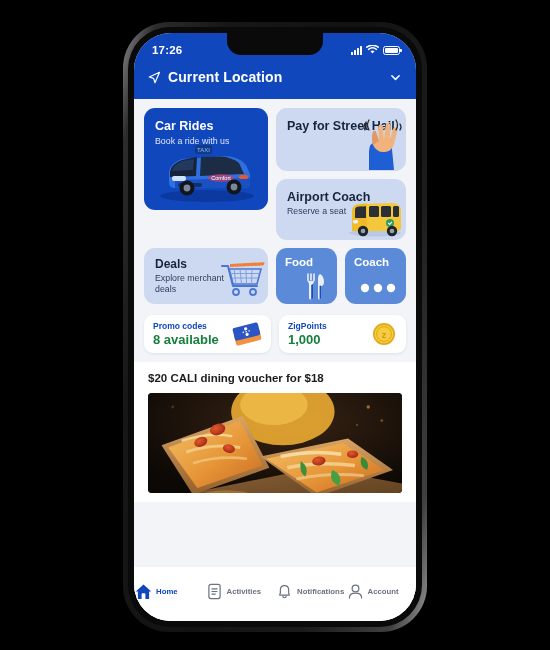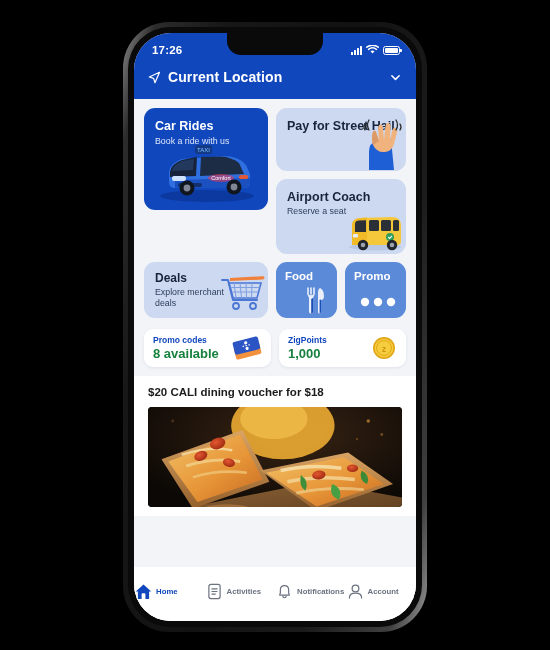--- a/index.html
+++ b/index.html
@@ -115,21 +115,21 @@
     padding: 11px 0 0 11px;
     flex: none;
   }
   .tile-car .t-title { color:#fff; font-size: 12.5px; font-weight: 700; }
   .tile-car .t-sub { color:#dde6fa; font-size: 8.8px; margin-top: 3px; }
 
   .col-right { display: flex; flex-direction: column; gap: 8px; flex: 1; }
   .tile-light { background: #ccd9f0; }
   .tile-hail { height: 63px; padding: 11px 0 0 11px; }
   .tile-hail .t-title { color:#16243d; font-size: 12.5px; font-weight: 700; line-height: 1.25; }
-  .tile-coach { height: 75px; padding: 11px 0 0 11px; }
+  .tile-coach { height: 61px; padding: 11px 0 0 11px; }
   .tile-coach .t-title { color:#16243d; font-size: 12.5px; font-weight: 700; }
   .tile-coach .t-sub { color:#2c3d5c; font-size: 8.8px; margin-top: 2px; }
 
   .grid-bottom { display: flex; gap: 8px; margin-top: 8px; }
   .tile-deals {
     background: #ccd9f0;
     width: 124px; height: 56px;
     padding: 9px 0 0 11px; flex: none;
   }
   .tile-deals .t-title { color:#16243d; font-size: 12px; font-weight: 700; }
@@ -304,21 +304,21 @@
         <svg width="26" height="30" viewBox="0 0 26 30" style="position:absolute;right:9px;bottom:3px">
           <path d="M6 3 L6 9 M9 3 L9 9 M12 3 L12 9" stroke="#e9eef8" stroke-width="1.6" stroke-linecap="round"></path>
           <path d="M5 8.5 Q9 12 13 8.5 L11 13 L11 27 Q11 28.5 9 28.5 Q7 28.5 7 27 L7 13 Z" fill="#e9eef8"></path>
           <path d="M9.2 14 L11 13 L11 27 Q11 28.5 9.2 28.5 Z" fill="#1b4fb5"></path>
           <path d="M18 3 Q22 5 22 11 Q22 15 19 15 L19 27 Q19 28.5 17.5 28.5 Q16 28.5 16 27 L16 8 Q16 4 18 3 Z" fill="#e9eef8"></path>
           <path d="M18.5 14.6 L19 15 L19 27 Q19 28.5 17.6 28.5 L17.6 14.8 Z" fill="#1b4fb5"></path>
         </svg>
       </div>
 
       <div class="tile tile-sq">
-        <div class="t-title">Promo</div>
+        <div class="t-title">Coach</div>
         <svg width="36" height="10" viewBox="0 0 36 10" style="position:absolute;right:10px;bottom:11px">
           <circle cx="5" cy="5" r="4.2" fill="#fff"></circle>
           <circle cx="18" cy="5" r="4.2" fill="#fff"></circle>
           <circle cx="31" cy="5" r="4.2" fill="#fff"></circle>
         </svg>
       </div>
     </div>
 
     <div class="wallet">
       <div class="wcard">

